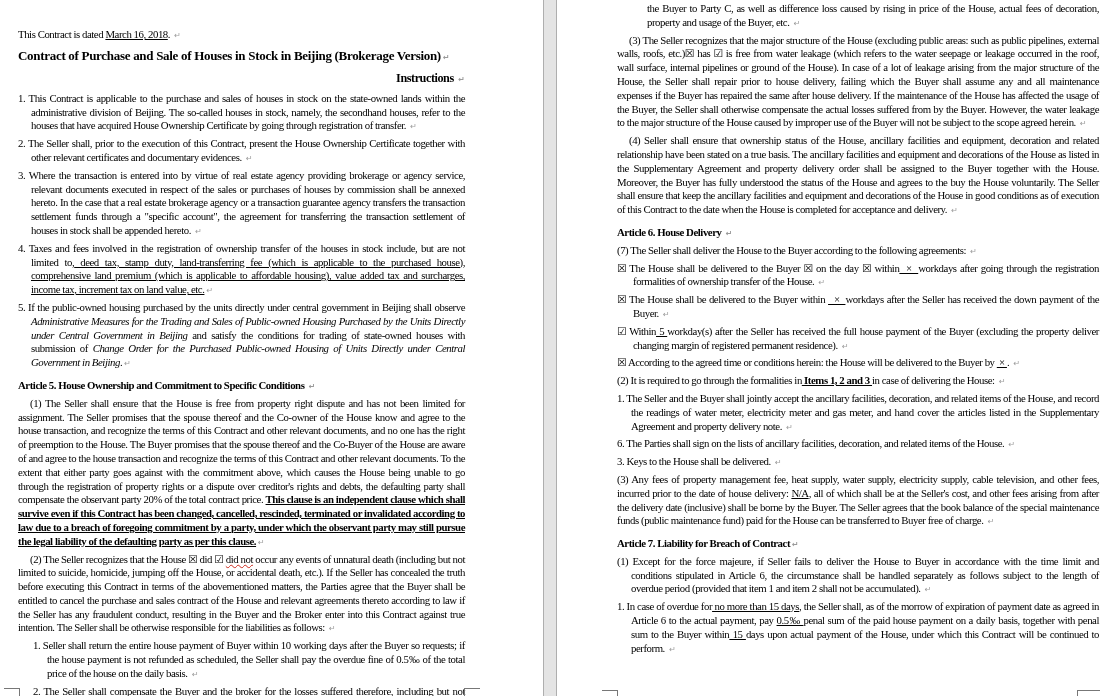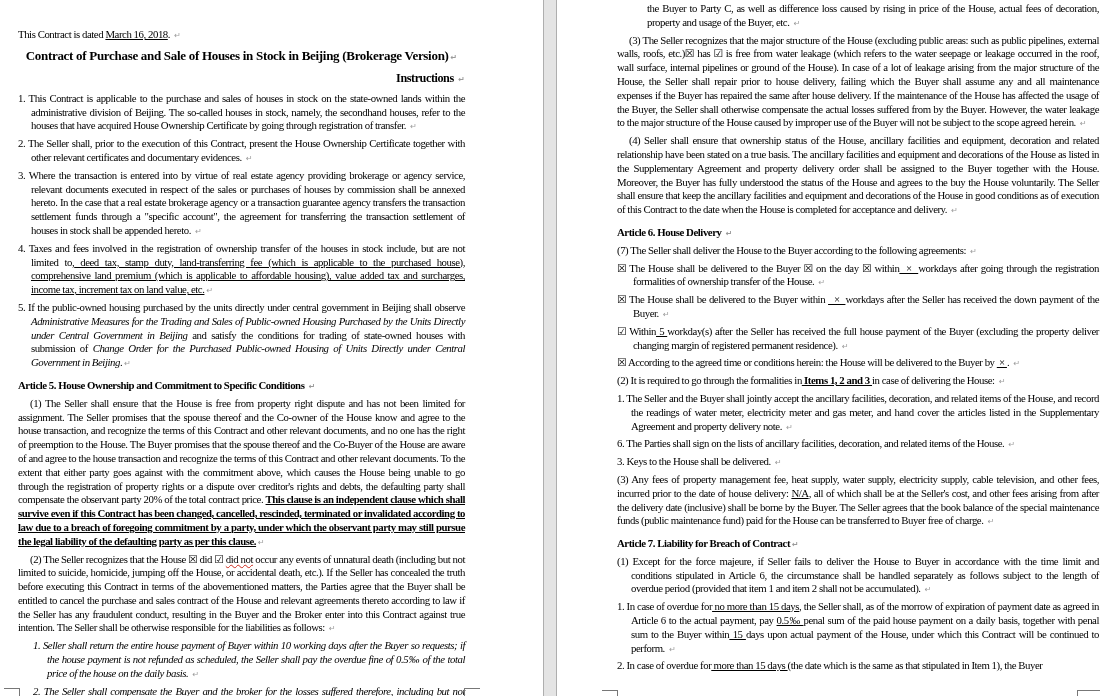--- a/index.html
+++ b/index.html
@@ -11,26 +11,26 @@
   .page{position:absolute;top:0;height:696px;overflow:hidden;box-sizing:border-box;background:#fff;}
   #page-left{left:0;width:543px;padding:5px 78px 0 18px;margin-top:23px;}
   #page-right{left:557px;width:550px;padding:2px 8px 12px 60px;}
   .gutter{position:absolute;left:543px;top:0;width:14px;height:696px;box-sizing:border-box;
     background:#e4e4e4;border-left:1px solid #aeaeae;border-right:1px solid #aeaeae;}
   .blk{
     font-size:10.8px;line-height:13.8px;letter-spacing:-0.45px;
     text-align:justify;margin:0 0 3px 0;
   }
   .dateline{text-align:left;}
-  .title{text-align:center;font-weight:bold;font-size:13px;line-height:17px;letter-spacing:-0.3px;margin:4px 0 5px 0;}
+  .title{text-align:left;font-weight:bold;font-size:13px;line-height:17px;letter-spacing:-0.3px;margin:4px 0 5px 0;}
   .subtitle{text-align:right;font-weight:bold;font-size:12.2px;line-height:15px;margin:0 0 5px 0;}
   .art{font-weight:bold;margin-top:8px;text-align:left;}
   .inst{padding-left:13px;text-indent:-13px;}
   .para{text-indent:12px;}
-  .sub{margin-left:15px;padding-left:14px;text-indent:-14px;font-style:italic;}
+  .sub{margin-left:15px;padding-left:14px;text-indent:-14px;}
   .contsub{margin-left:30px;}
   .chk{padding-left:16px;text-indent:-16px;}
   .numr{padding-left:14px;text-indent:-14px;}
   .u{text-decoration:underline;}
   .i{font-style:italic;}
   .bu{font-weight:bold;text-decoration:underline;}
   .sq{text-decoration:underline;text-decoration-style:wavy;text-decoration-color:#cc2a1e;text-decoration-thickness:1px;}
   .pmark{color:#9a9a9a;font-size:8px;margin-left:2px;letter-spacing:0;font-family:"DejaVu Sans",sans-serif;}
   .crop{position:absolute;width:15px;height:7px;border-top:1px solid #777;}
   .crop.vr{border-right:1px solid #777;}
@@ -70,19 +70,18 @@
     <div class="blk chk"><span>☑ Within</span><span class="u">&nbsp;5&nbsp;</span><span>workday(s) after the Seller has received the full house payment of the Buyer (excluding the property deliver changing margin of registered permanent residence). </span><span class="pmark">↵</span></div>
     <div class="blk chk"><span>☒ According to the agreed time or conditions herein: the House will be delivered to the Buyer by </span><span class="u">&nbsp;×&nbsp;</span><span>. </span><span class="pmark">↵</span></div>
     <div class="blk"><span>(2) It is required to go through the formalities in</span><span class="bu"> Items 1, 2 and 3 </span><span>in case of delivering the House: </span><span class="pmark">↵</span></div>
     <div class="blk numr"><span>1. The Seller and the Buyer shall jointly accept the ancillary facilities, decoration, and related items of the House, and record the readings of water meter, electricity meter and gas meter, and hand cover the articles listed in the Supplementary Agreement and property delivery note. </span><span class="pmark">↵</span></div>
     <div class="blk numr"><span>6. The Parties shall sign on the lists of ancillary facilities, decoration, and related items of the House. </span><span class="pmark">↵</span></div>
     <div class="blk numr"><span>3. Keys to the House shall be delivered. </span><span class="pmark">↵</span></div>
     <div class="blk"><span>(3) Any fees of property management fee, heat supply, water supply, electricity supply, cable television, and other fees, incurred prior to the date of house delivery: </span><span class="u">N/A</span><span>, all of which shall be at the Seller's cost, and other fees arising from after the delivery date (inclusive) shall be borne by the Buyer. The Seller agrees that the book balance of the special maintenance funds (public maintenance fund) paid for the House can be transferred to Buyer free of charge. </span><span class="pmark">↵</span></div>
     <div class="blk art"><span>Article 7. Liability for Breach of Contract</span><span class="pmark">↵</span></div>
     <div class="blk numr"><span>(1) Except for the force majeure, if Seller fails to deliver the House to Buyer in accordance with the time limit and conditions stipulated in Article 6, the circumstance shall be handled separately as follows subject to the length of overdue period (provided that item 1 and item 2 shall not be accumulated). </span><span class="pmark">↵</span></div>
     <div class="blk numr"><span>1. In case of overdue for</span><span class="u"> no more than 15 days</span><span>, the Seller shall, as of the morrow of expiration of payment date as agreed in Article 6 to the actual payment, pay </span><span class="u">0.5‰ </span><span>penal sum of the paid house payment on a daily basis, together with penal sum to the Buyer within</span><span class="u"> 15 </span><span>days upon actual payment of the House, under which this Contract will be continued to perform. </span><span class="pmark">↵</span></div>
-    <div class="blk numr"><span>2. In case of overdue for</span><span class="u"> more than 15 days </span><span>(the date which is the same as that stipulated in Item 1), the Buyer</span></div>
   </div>
 
 <div class="crop vr" id="crop-l1"></div>
 <div class="crop vl" id="crop-l2"></div>
 <div class="crop vr" id="crop-r1"></div>
 <div class="crop vl" id="crop-r2"></div>
 
 </body></html>

